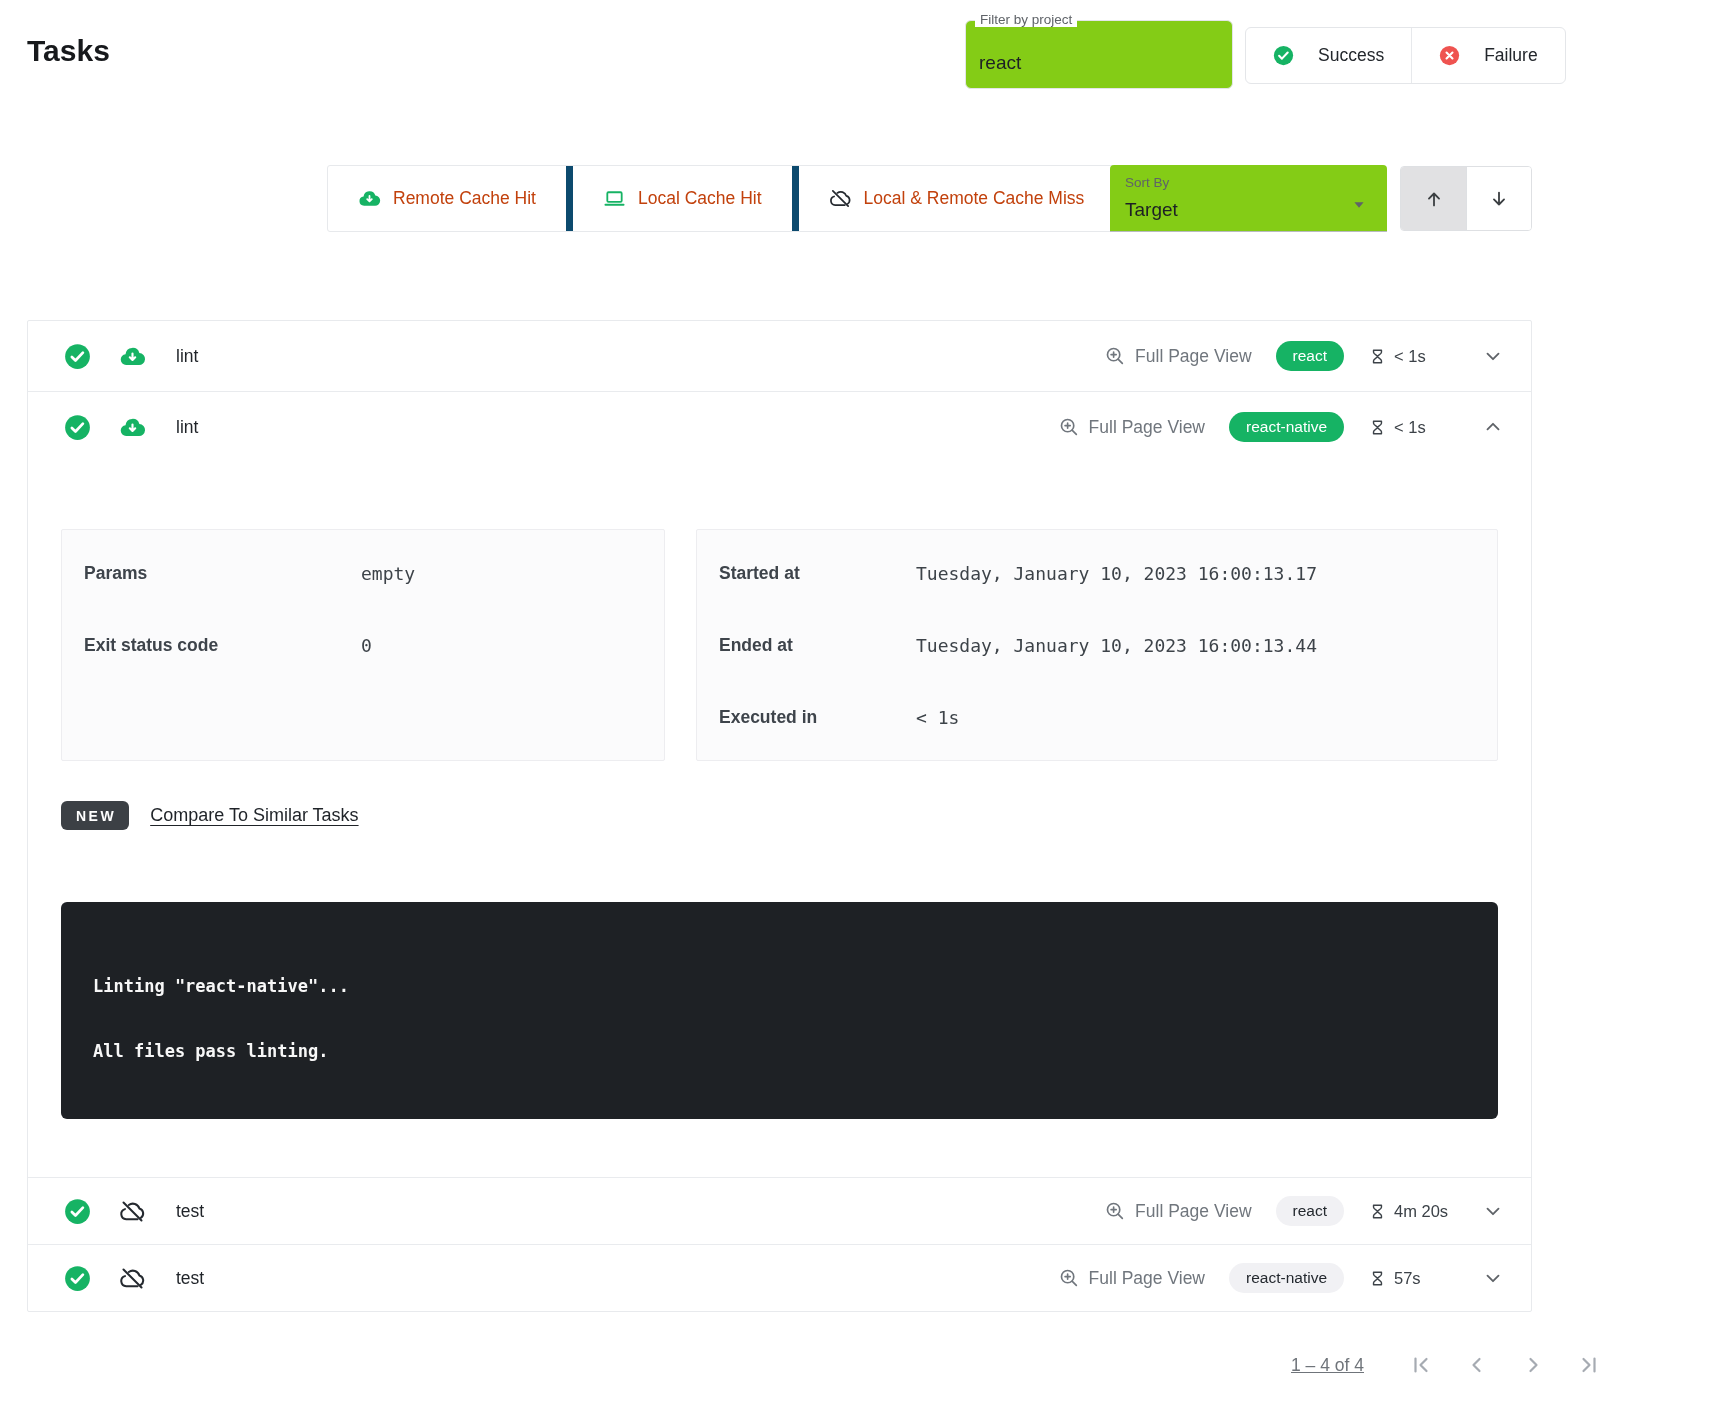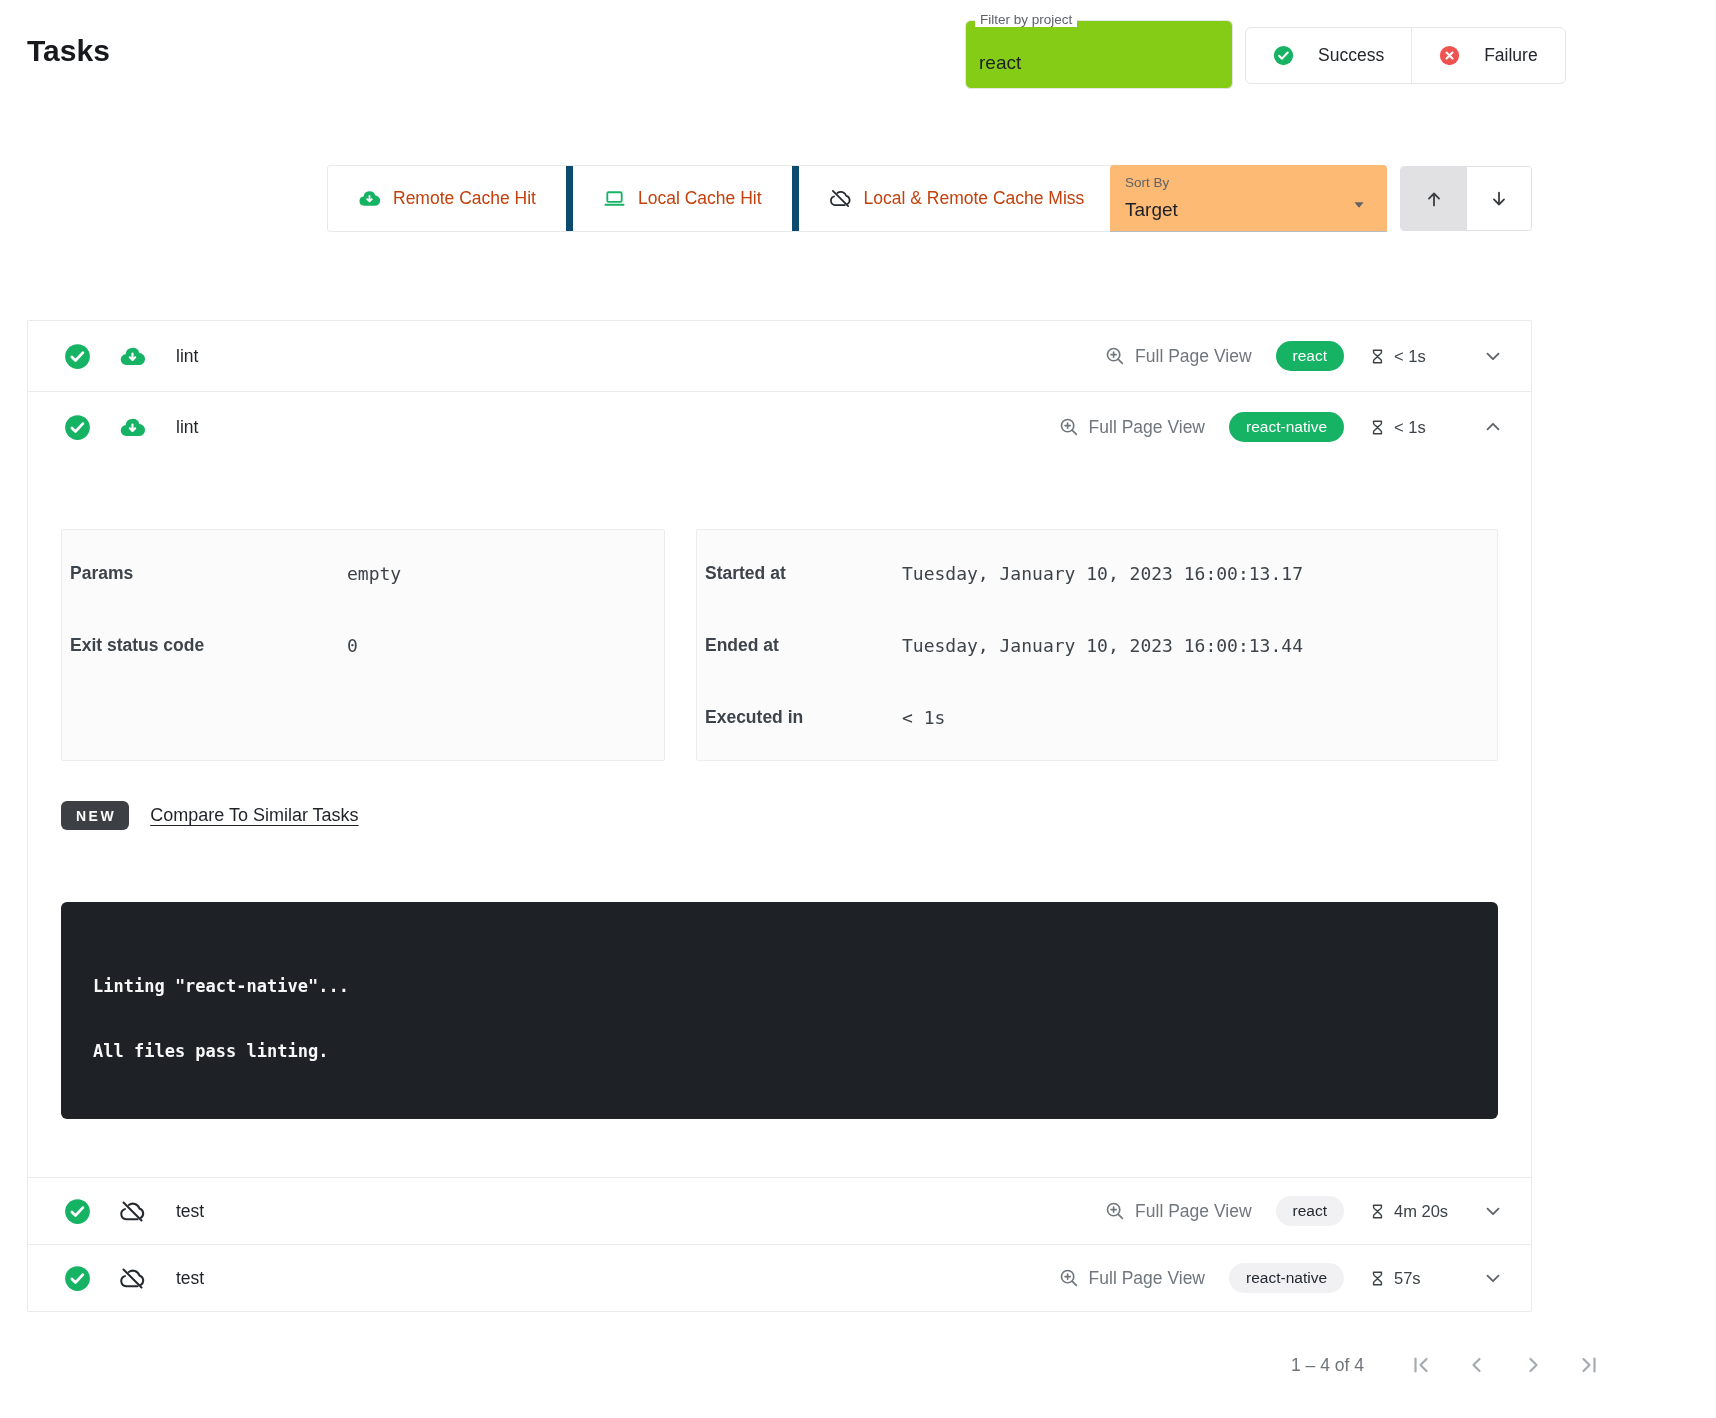--- a/index.html
+++ b/index.html
@@ -24,21 +24,21 @@
   .status-btn { display:flex; align-items:center; gap:24px; padding:0 27px; font-size:17.5px; color:#23272c; cursor:pointer; }
   .status-btn + .status-btn { border-left:1px solid #e7e9ec; }
 
   
   .cache-group { position:absolute; left:327px; top:165px; height:67px; display:flex;
     border:1px solid #e7e9ec; border-radius:3px; background:#fff; }
   .cache-btn { display:flex; align-items:center; gap:12px; padding:0 30px; font-size:17.5px; color:#c2410c; cursor:pointer; white-space:nowrap; }
   .cache-btn + .cache-btn { border-left:7px solid #0c4a6e; }
 
   .sort-select { position:absolute; left:1110px; top:165px; width:277px; height:67px;
-    background:#fdba74; border-radius:4px 4px 0 0; border-bottom:1px solid #b8bbc0; cursor:pointer; }
+    background:#84cc16; border-radius:4px 4px 0 0; border-bottom:1px solid #b8bbc0; cursor:pointer; }
   .sort-select .sort-label { position:absolute; left:15px; top:10px; font-size:13.5px; color:#5f6368; }
   .sort-select .sort-value { position:absolute; left:15px; bottom:10px; font-size:19px; color:#1d2025; }
   .sort-select .sort-caret { position:absolute; right:17px; top:28px; }
 
   .dir-group { position:absolute; left:1400px; top:166px; height:65px; width:132px; display:flex;
     border:1px solid #dee0e3; border-radius:4px; overflow:hidden; background:#fff; }
   .dir-btn { width:65px; display:flex; align-items:center; justify-content:center; cursor:pointer; background:#fff; }
   .dir-btn.selected { background:#e1e1e3; }
   .dir-btn + .dir-btn { border-left:1px solid #dee0e3; }
 
@@ -58,21 +58,21 @@
   .fullpage { display:flex; align-items:center; gap:9px; color:#70767d; font-size:17.5px; cursor:pointer; }
   .chip { padding:6px 17px; border-radius:17px; font-size:15.5px; line-height:1.2; cursor:default; }
   .chip.green { background:#16b364; color:#fff; }
   .chip.gray  { background:#f1f1f4; color:#24292f; }
   .duration { display:flex; align-items:center; gap:7px; font-size:16.5px; color:#3c4248; min-width:86px; }
   .chev-btn { cursor:pointer; margin-left:4px; }
 
   
   .expanded { padding:67px 33px 58px 33px; }
   .panels { display:flex; gap:31px; }
-  .panel { border:1px solid #ededf0; background:#fbfbfc; border-radius:2px; padding:7px 8px; }
+  .panel { border:1px solid #ededf0; background:#fbfbfc; border-radius:2px; padding:7px 22px; }
   .panel.left  { width:604px; }
   .panel.right { flex:1; }
   .detail-row { display:flex; align-items:center; height:72px; }
   .detail-label { font-weight:700; font-size:17.5px; color:#3e444b; }
   .panel.left  .detail-label { width:277px; }
   .panel.right .detail-label { width:197px; }
   .detail-value { font-family:"DejaVu Sans Mono",monospace; font-size:18px; color:#3d4349; }
 
   .compare-row { margin-top:40px; display:flex; align-items:center; gap:21px; }
   .new-badge { background:#3c4045; color:#fff; font-size:14px; letter-spacing:2.5px; font-weight:600;
@@ -80,21 +80,21 @@
   .compare-link { font-size:18px; color:#1f2328; text-decoration:underline; text-underline-offset:4px; cursor:pointer; }
 
   .terminal { margin-top:72px; height:217px; background:#1e2125; border-radius:6px;
     padding:74px 0 0 32px; font-family:"DejaVu Sans Mono",monospace; font-weight:700;
     font-size:17px; color:#f7f7f7; }
   .term-line { height:21px; line-height:21px; white-space:pre; }
   .term-line + .term-line { margin-top:44px; }
 
   
   .pagination { position:absolute; top:1350px; right:112px; display:flex; align-items:center; gap:26px; }
-  .page-range { font-size:17.5px; color:#6f747a; margin-right:16px; }
+  .page-range { font-size:17.5px; color:#6f747a; margin-right:16px;text-decoration:underline; }
   .page-btn { width:30px; height:30px; display:flex; align-items:center; justify-content:center; cursor:pointer; }
 </style>
 </head>
 <body>
 
 <div class="screen">
 
   <div class="page-title">Tasks</div>
 
   <div class="project-field">

